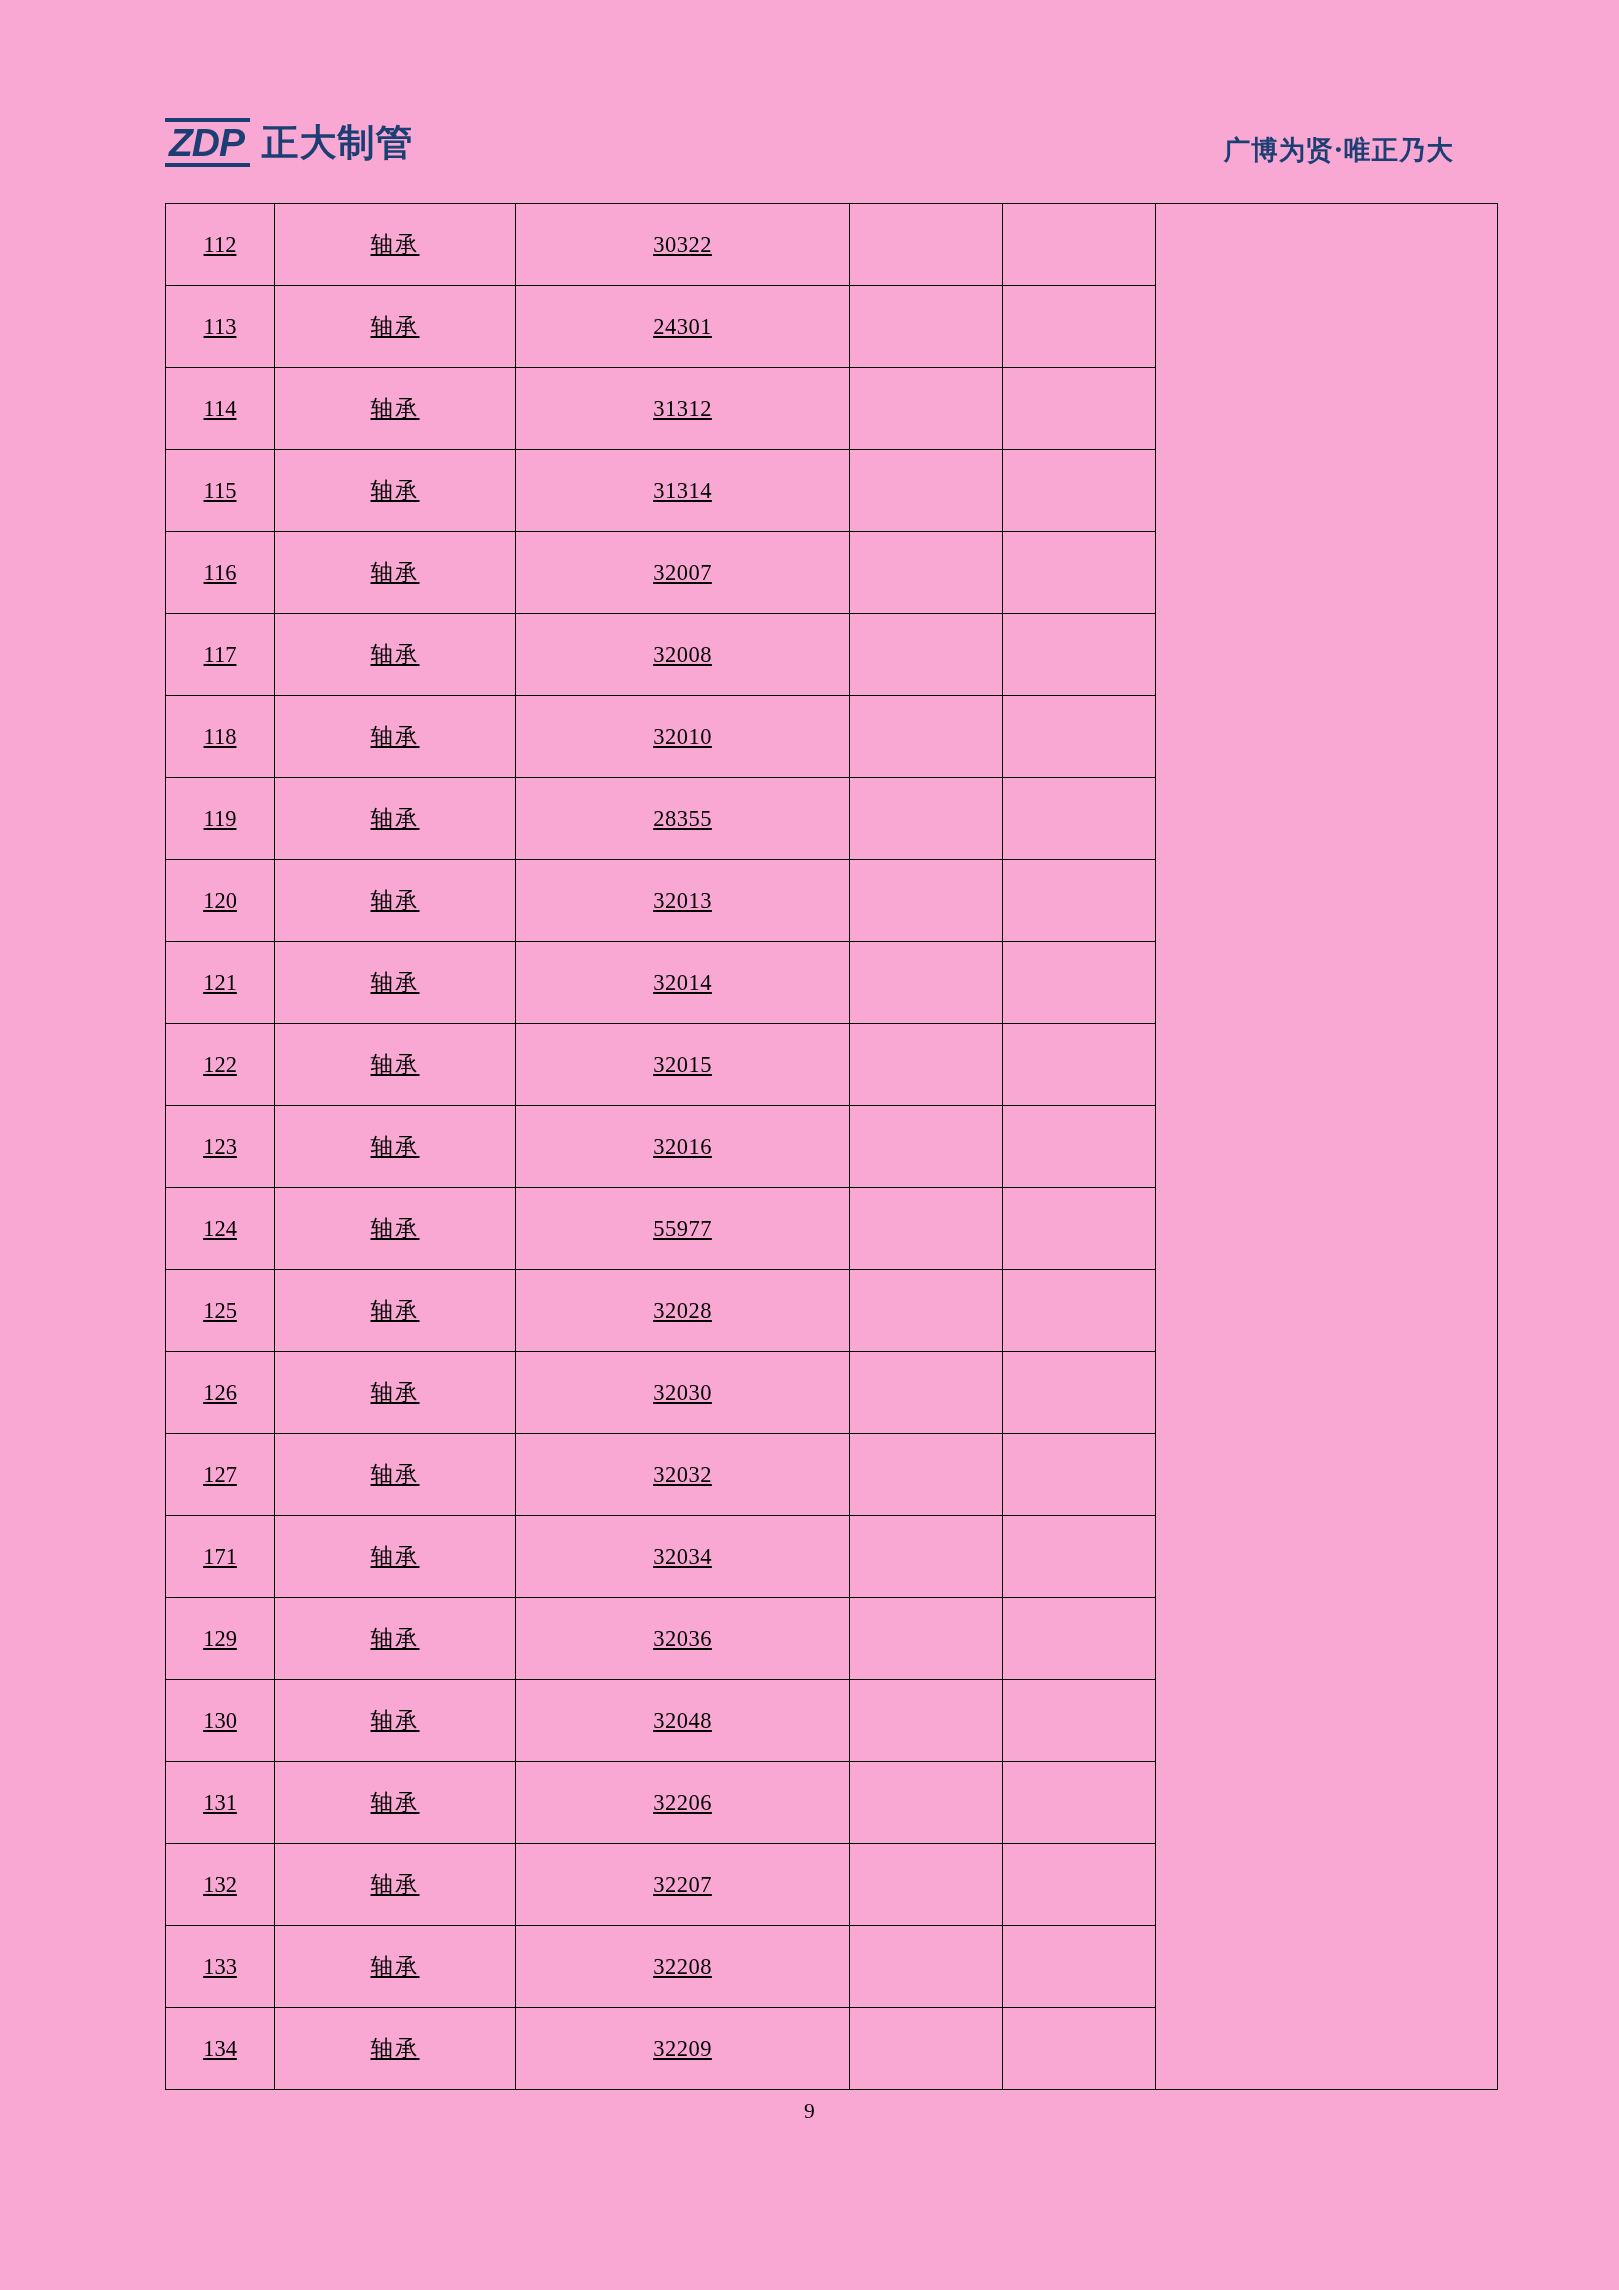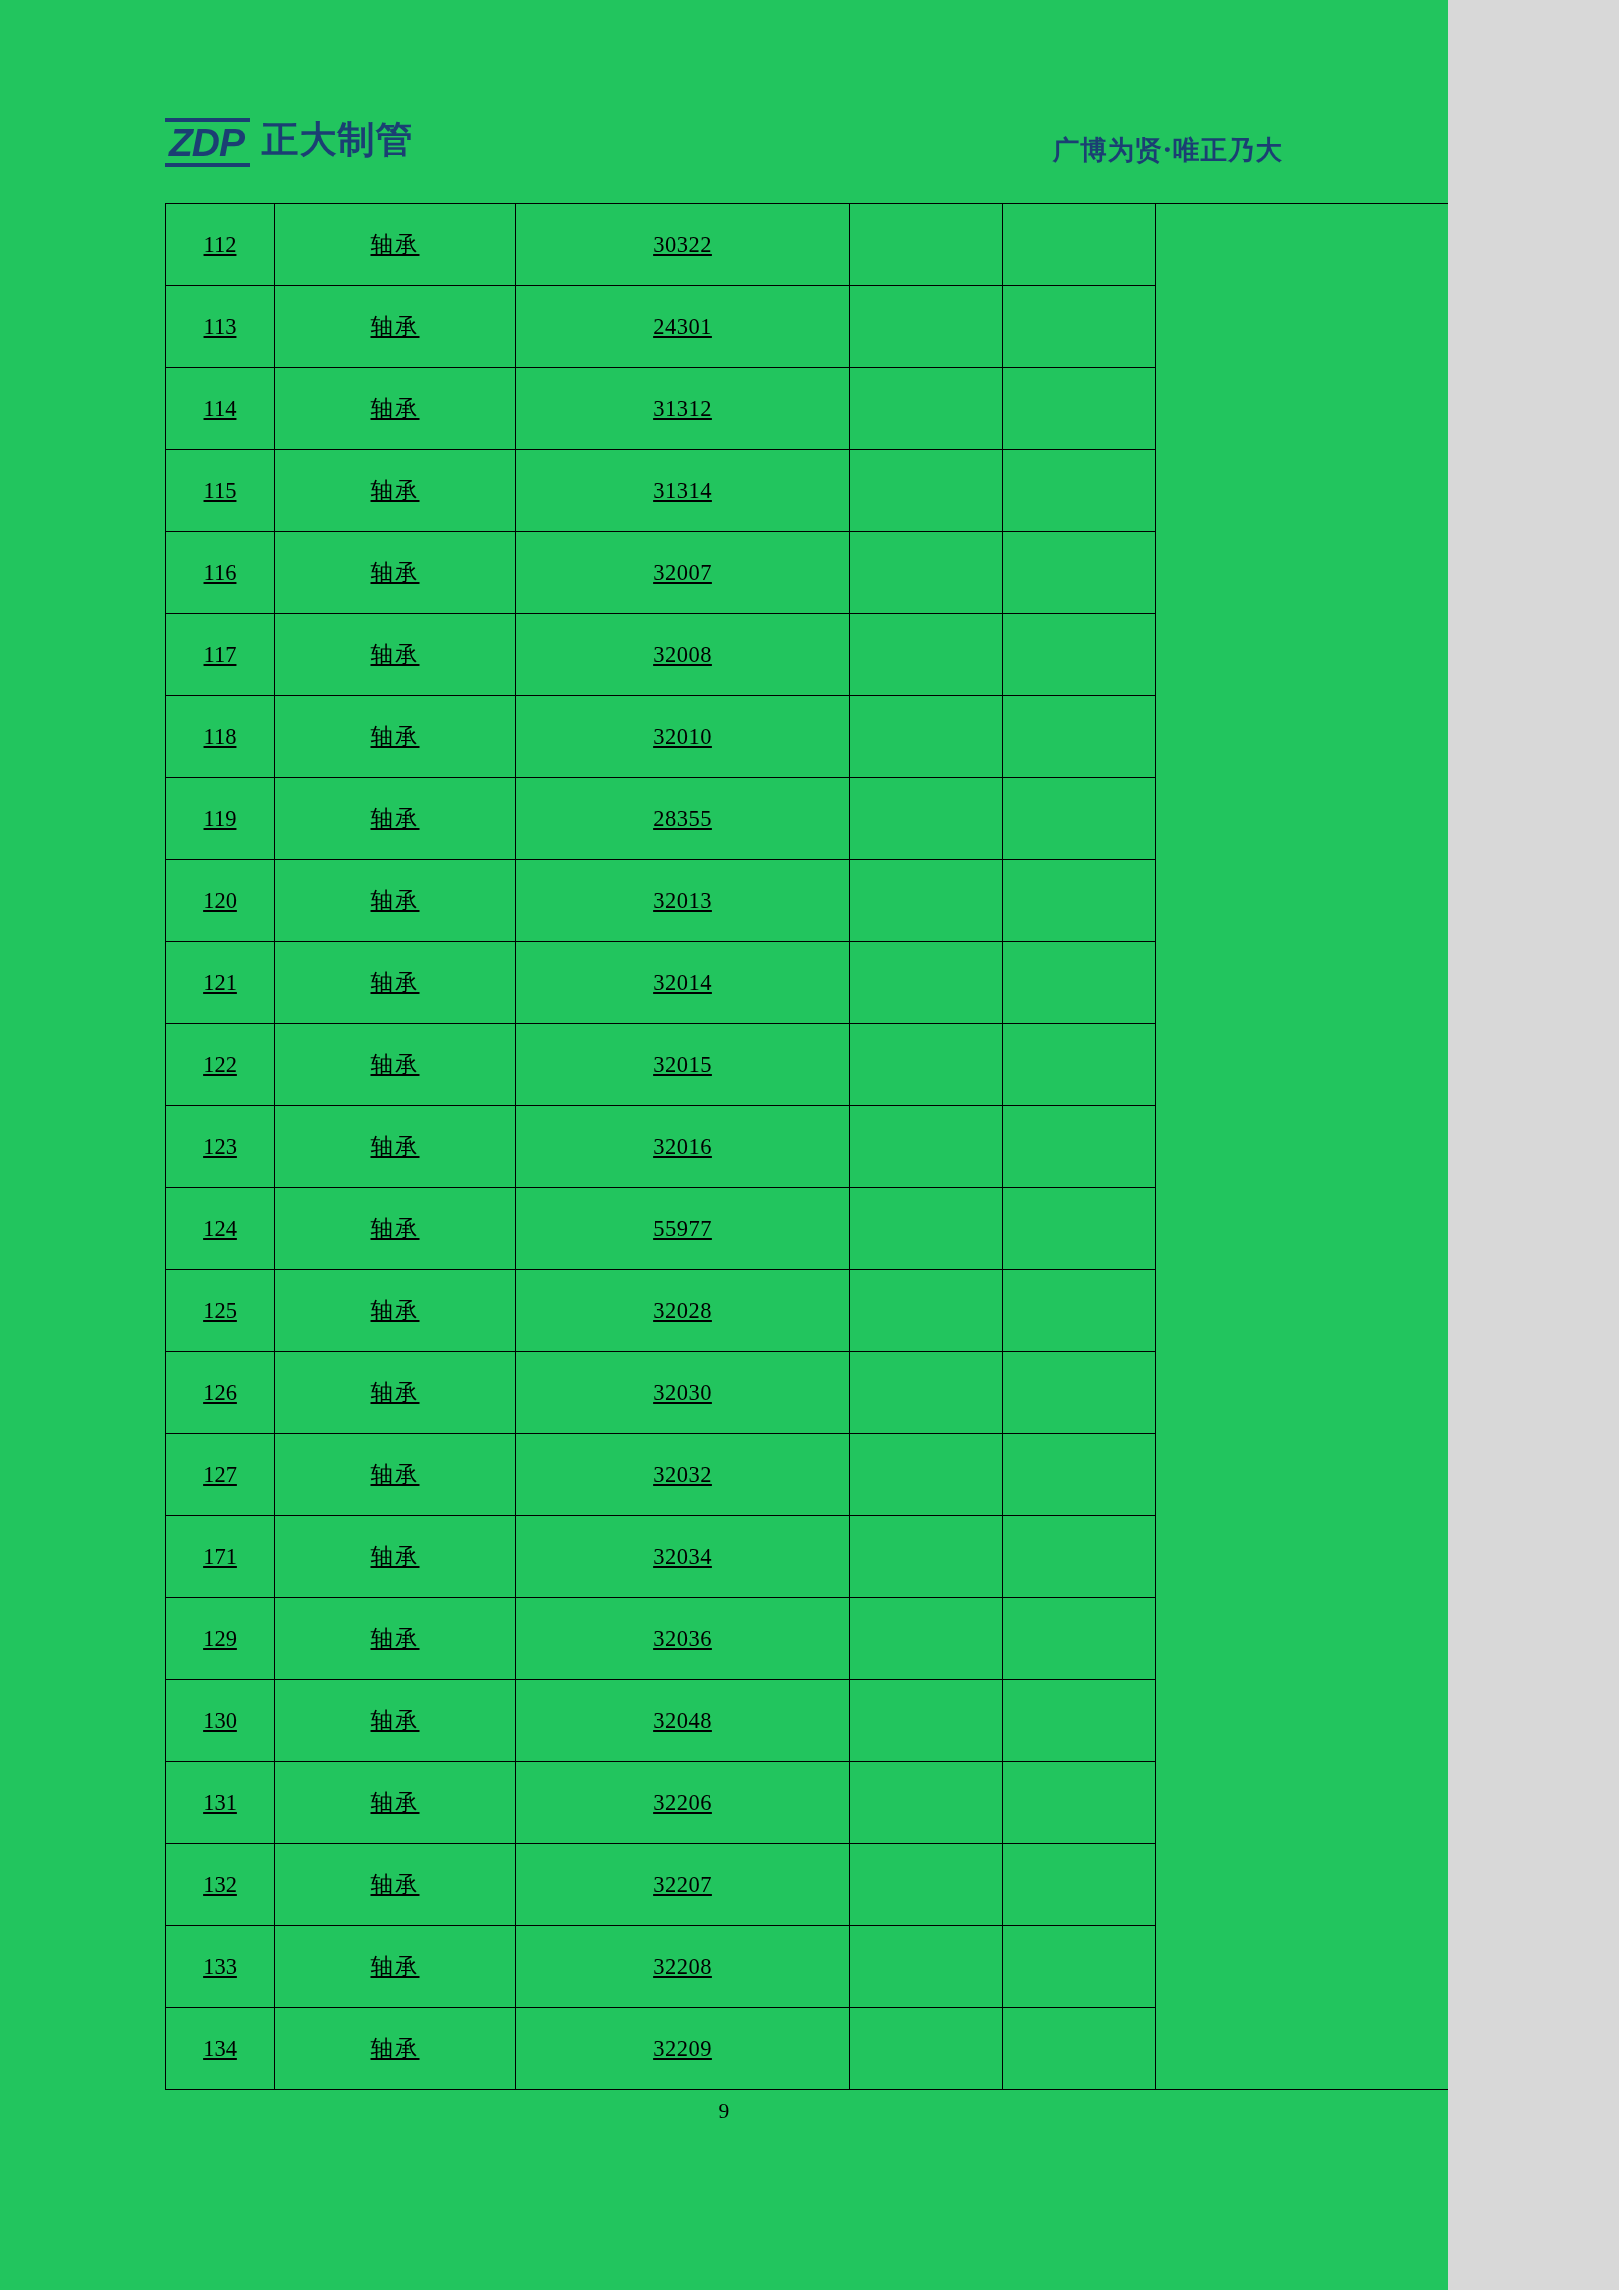--- a/index.html
+++ b/index.html
@@ -4,23 +4,23 @@
 <style>
   html, body {
     margin: 0;
     padding: 0;
     background: #d8d8d8;
   }
   body {
     font-family: "Liberation Serif", serif;
   }
   .page {
-    width: 1448px;
+    width: 1619px;
     height: 2291px;
-    background: #22c55e;
+    background: #f9a8d4;
     position: relative;
     box-sizing: border-box;
     overflow: hidden;
   }
   .header {
     position: absolute;
     top: 118px;
     left: 165px;
     right: 165px;
     height: 69px;
@@ -39,21 +39,21 @@
     font-style: italic;
     font-size: 39px;
     color: #1b3f73;
     letter-spacing: -1px;
     border-top: 4.9px solid #1b3f73;
     border-bottom: 4.9px solid #1b3f73;
     padding: 1px 5.9px 1px 3.9px;
     line-height: 1;
   }
   .logo-text {
-    font-family: Liberation Mono, monospace;
+    font-family: Liberation Serif, serif;
     font-weight: bold;
     font-size: 37px;
     color: #1b3f73;
     letter-spacing: 1px;
     line-height: 1;
   }
   .slogan {
     position: absolute;
     right: 0;
     top: 13.7px;

